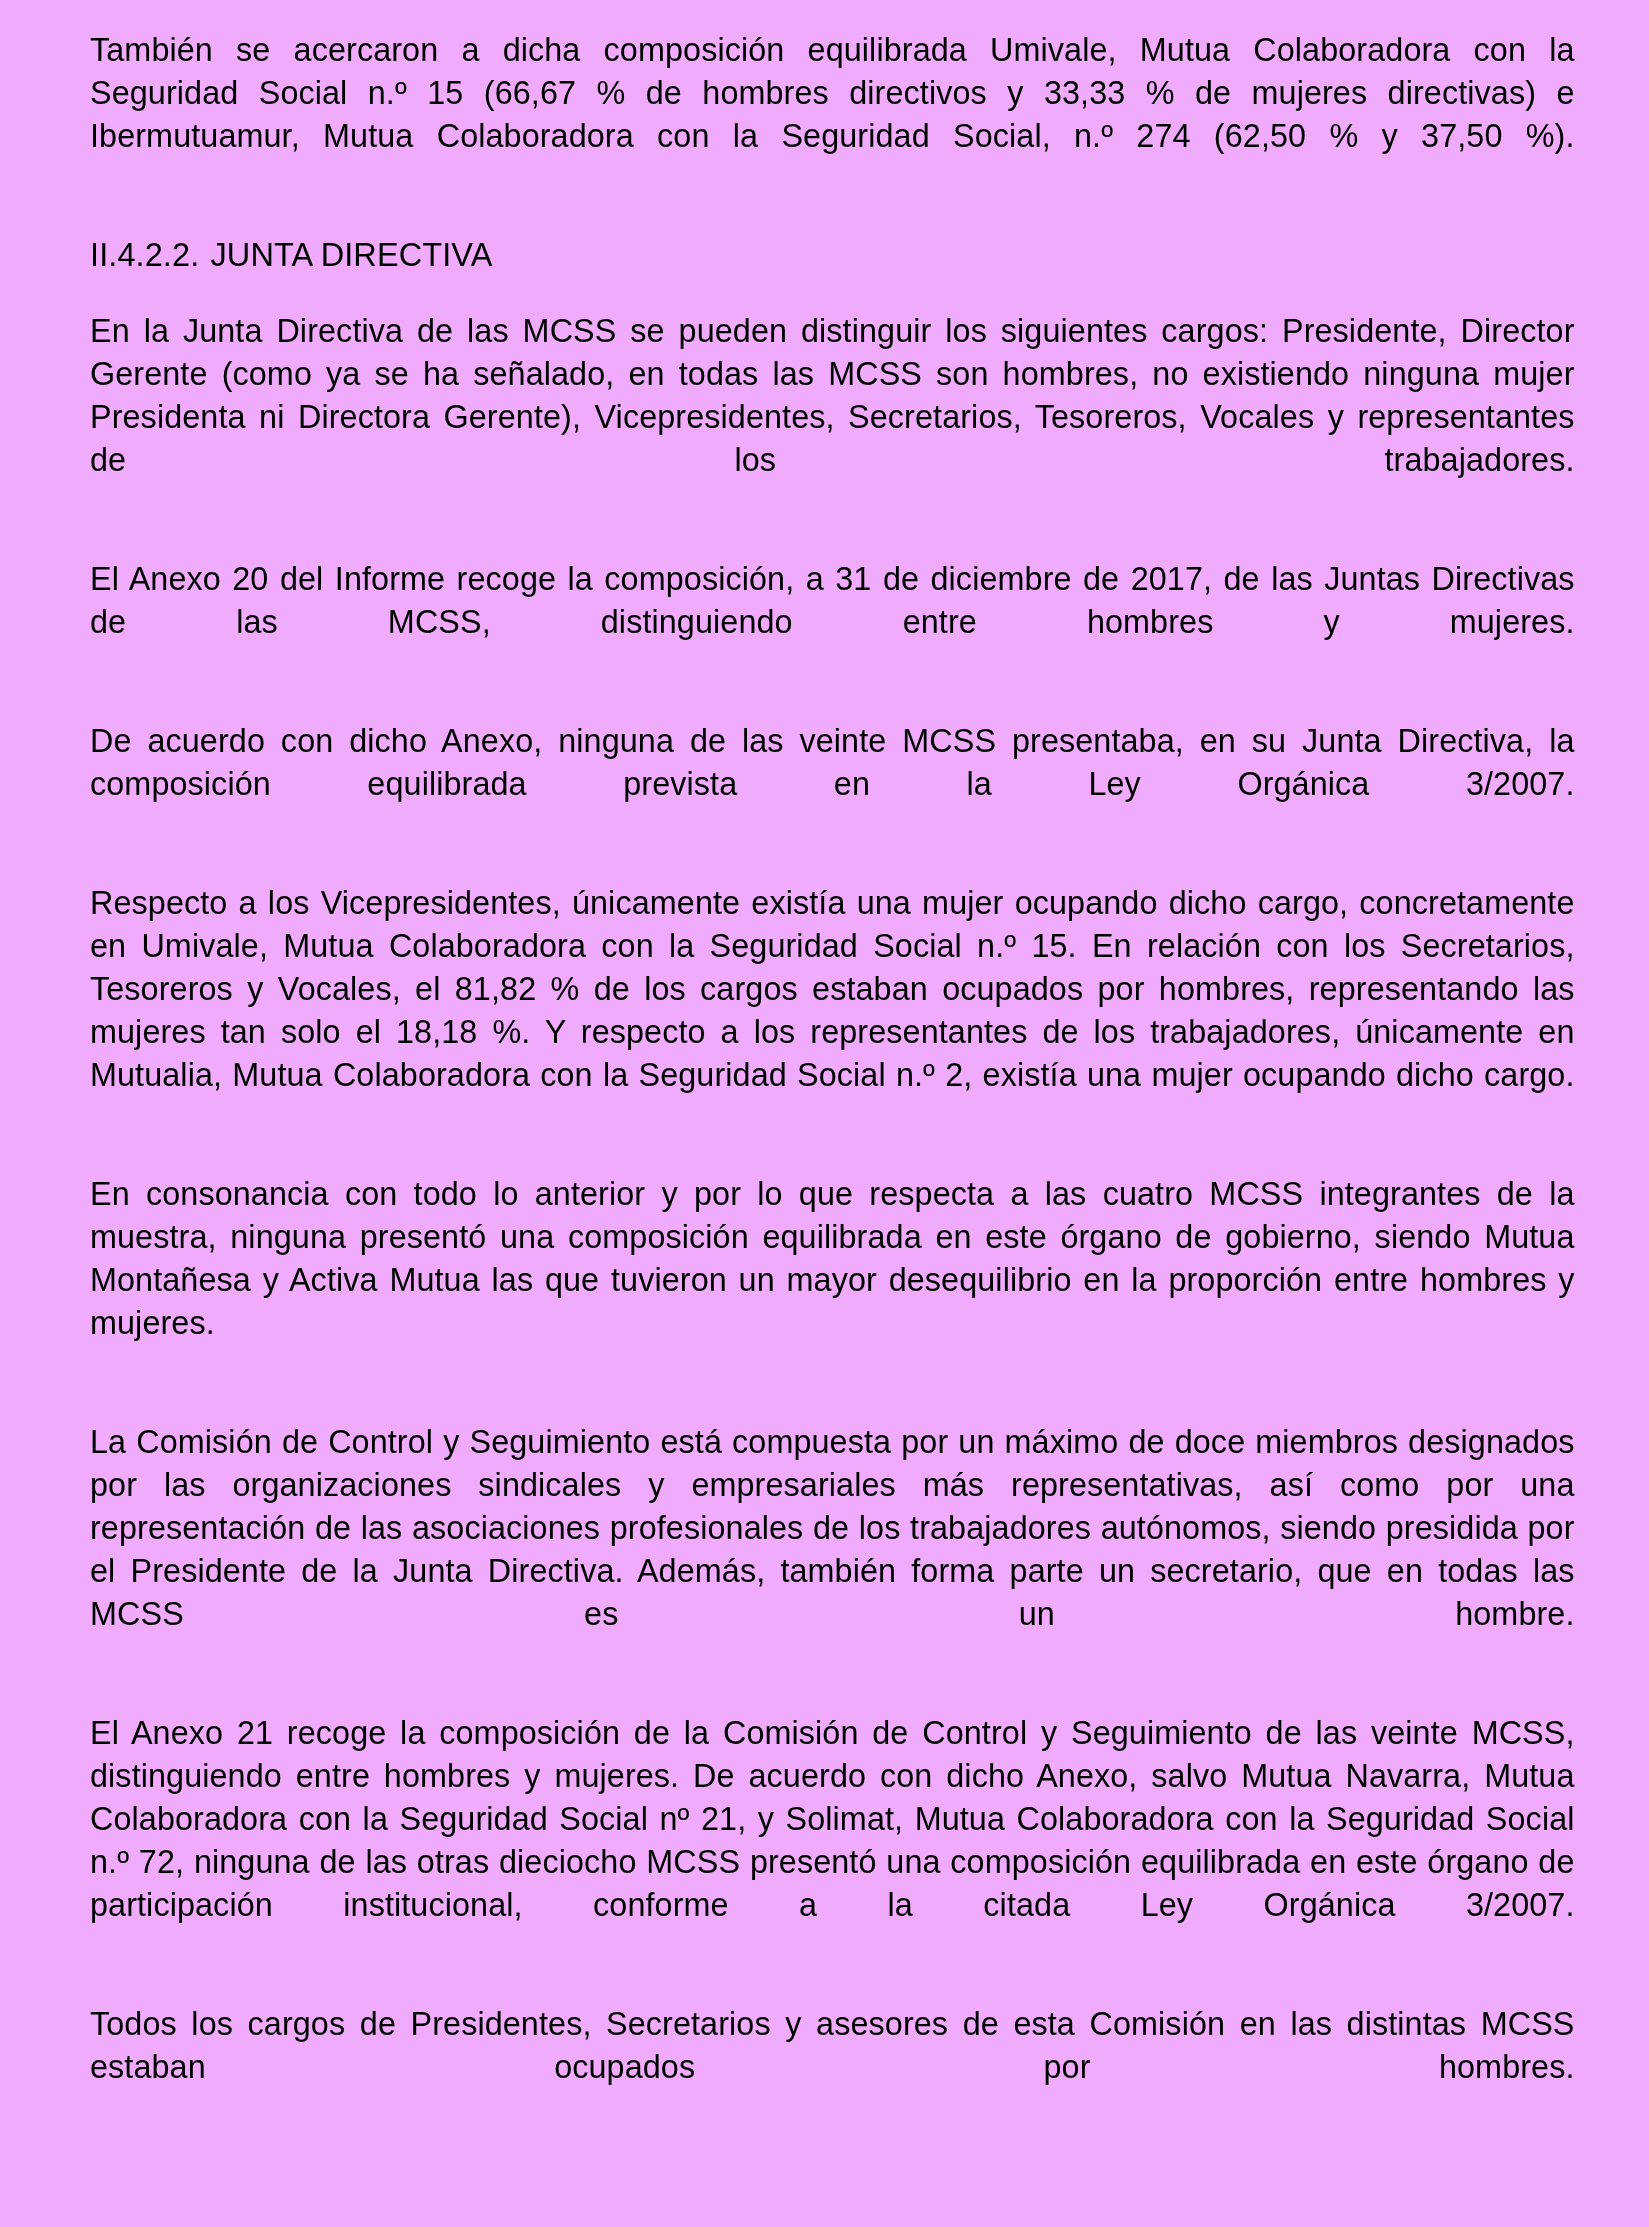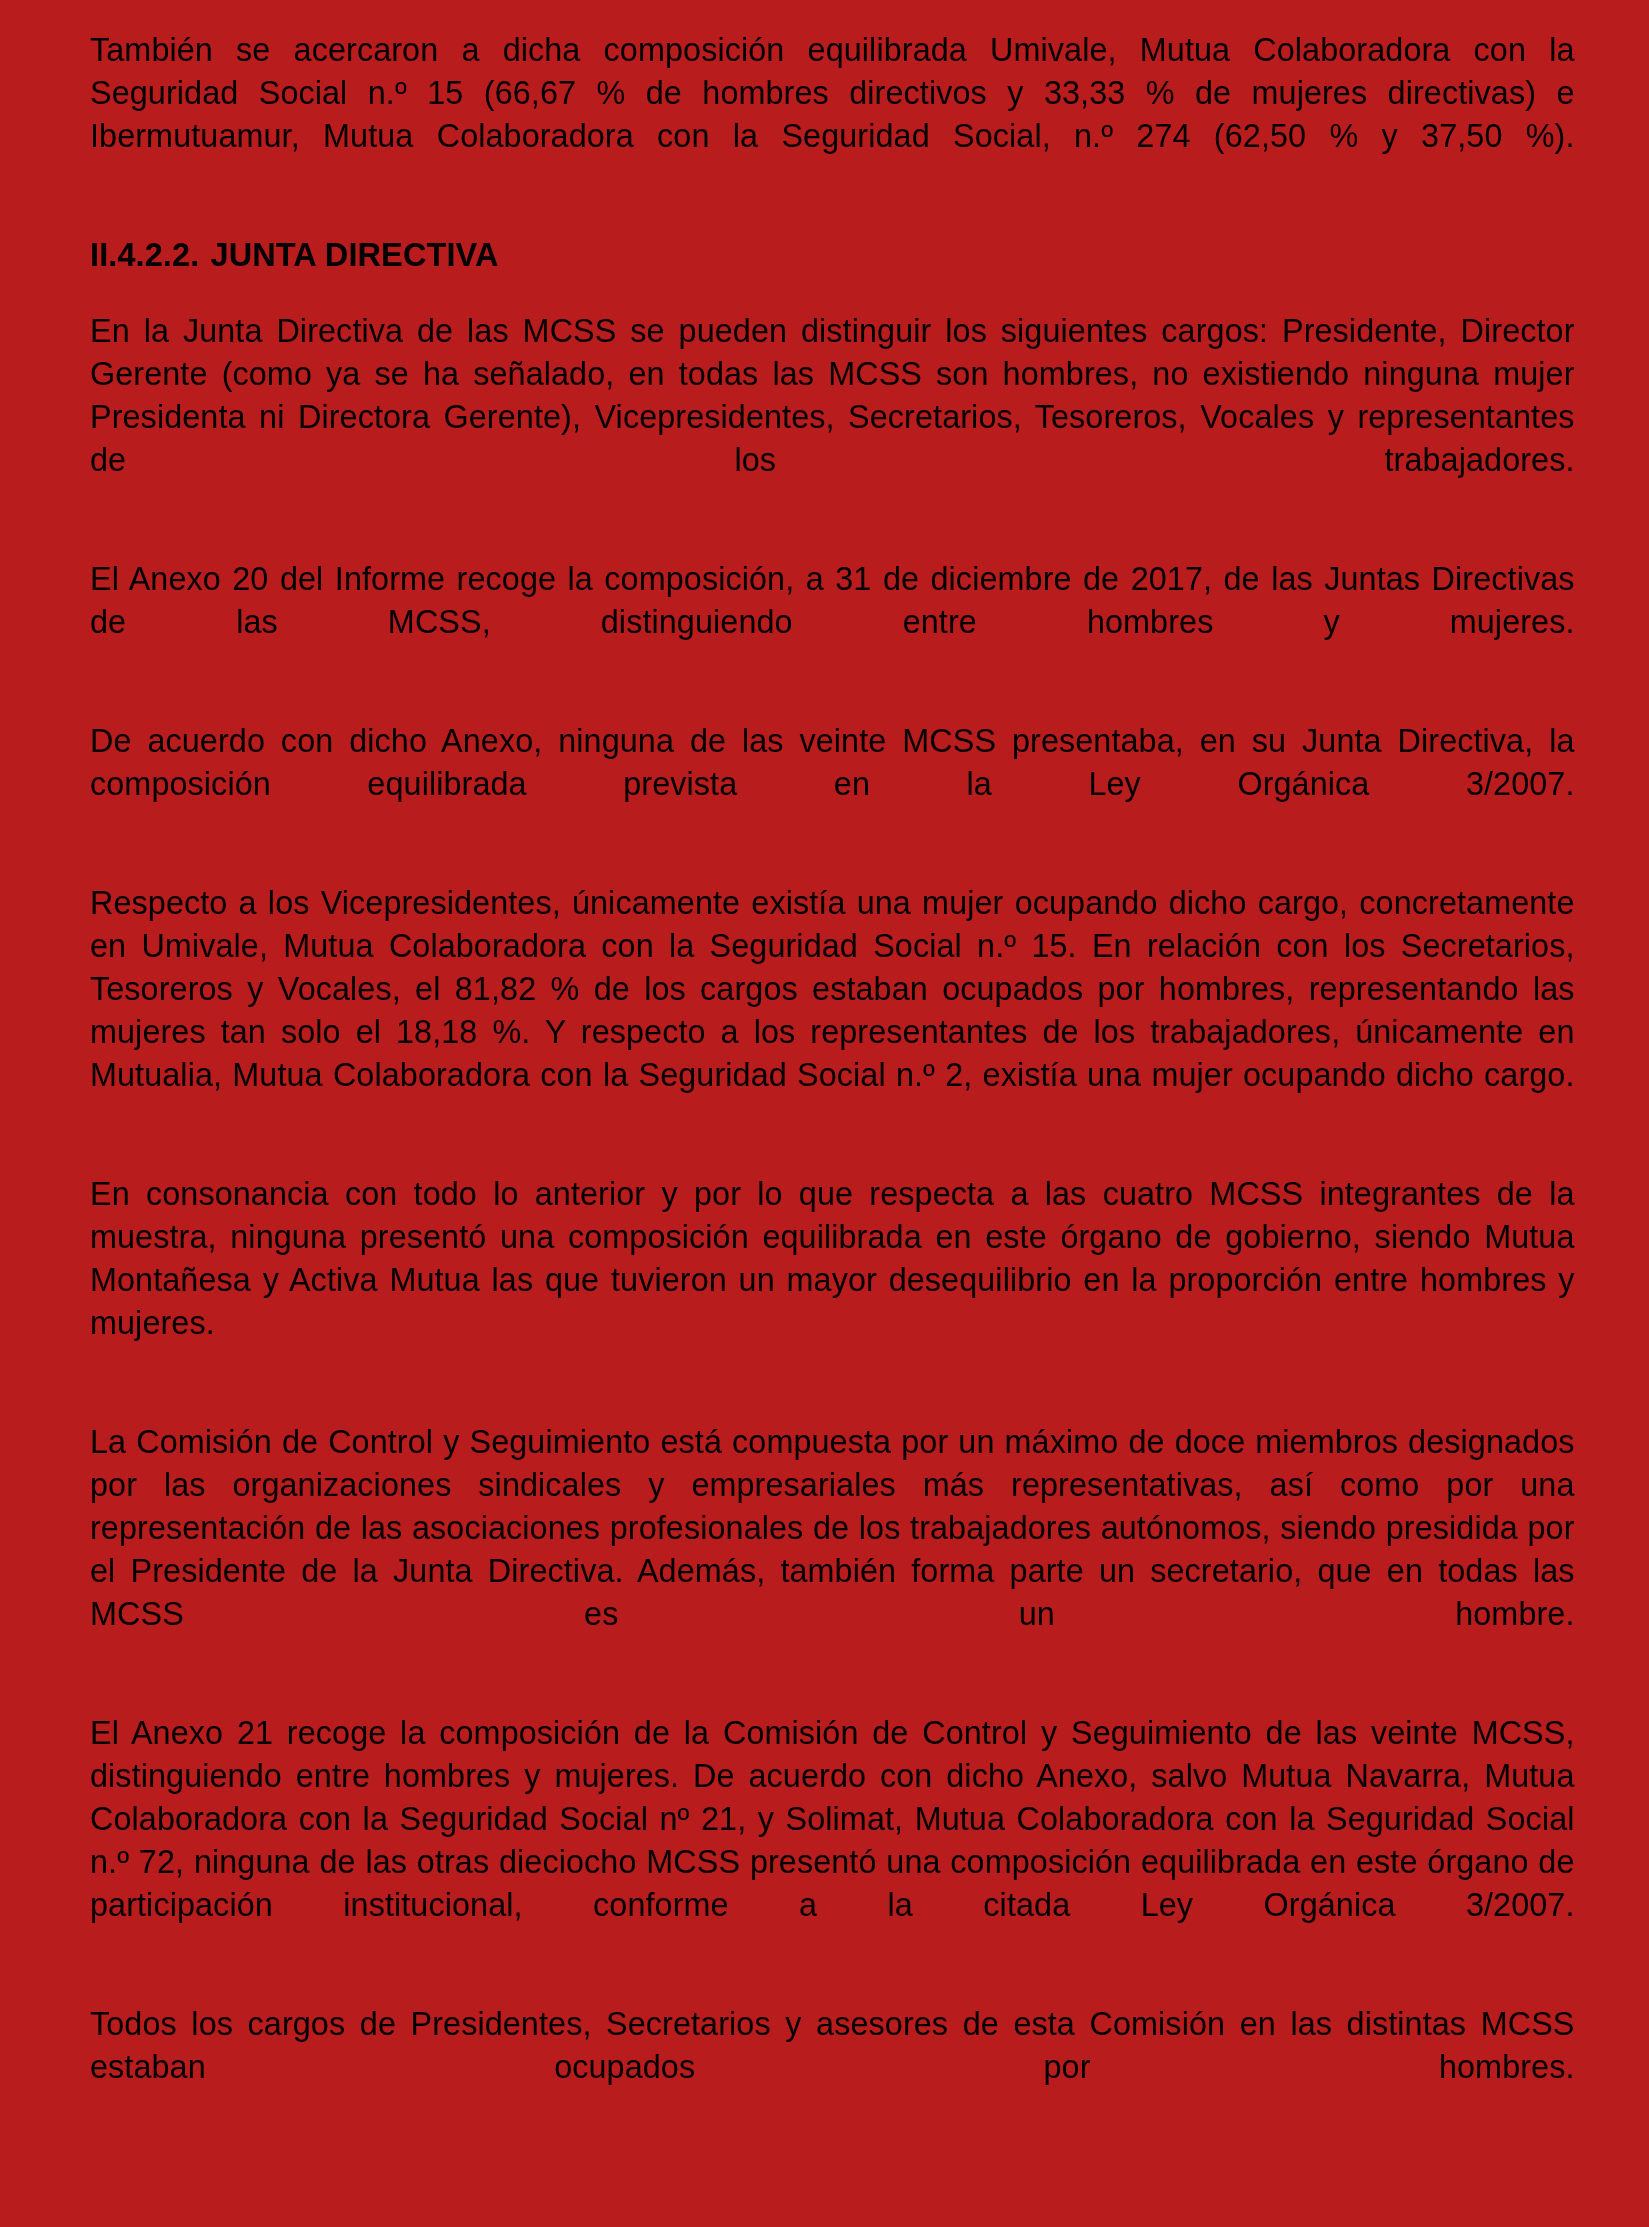--- a/index.html
+++ b/index.html
@@ -12,21 +12,21 @@
   body {
     font-family: "Liberation Sans Narrow", "Liberation Sans", "DejaVu Sans", sans-serif;
     color: #000000;
     -webkit-font-smoothing: antialiased;
   }
 
   .page {
     position: relative;
     width: 1650px;
     height: 2227px;
-    background: #b91c1c;
+    background: #f0abfc;
     box-sizing: border-box;
     overflow: hidden;
   }
 
   .content {
     position: absolute;
     left: 90px;
     top: 29px;
     width: 1492px;
   }
@@ -53,21 +53,21 @@
     display: inline-block;
     width: 100%;
   }
 
   
   .heading {
     font-size: 32.5px;
     line-height: 43px;
     text-align: left;
     margin: 0 0 33px 0;
-    font-weight: bold;
+    font-weight: normal;
     font-stretch: condensed;
     white-space: nowrap;
     letter-spacing: 0.1px;
   }
 
   .heading .h-num {
     display: inline;
   }
 
   .heading .h-text {

